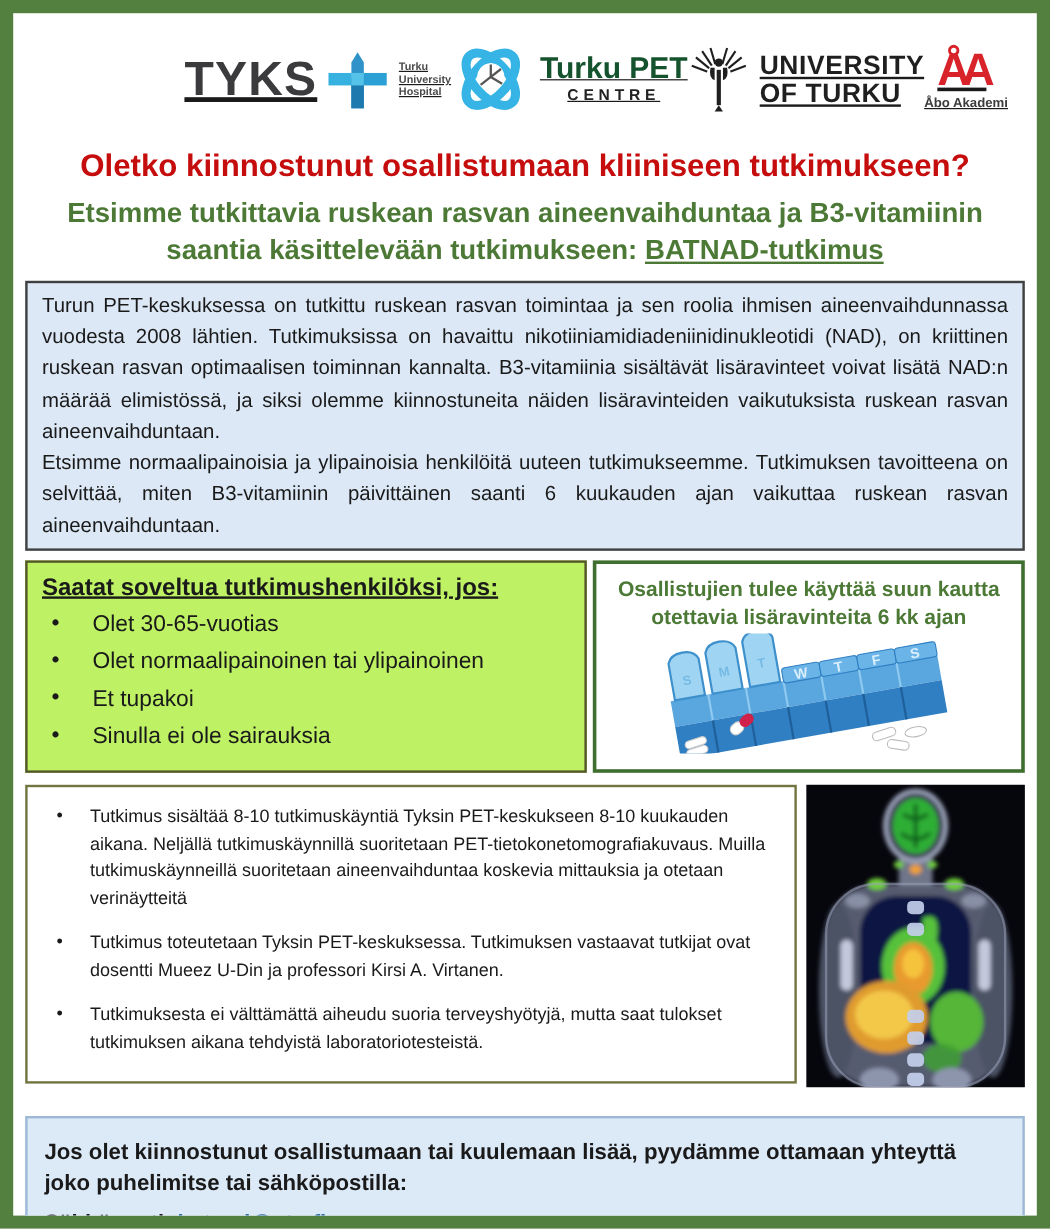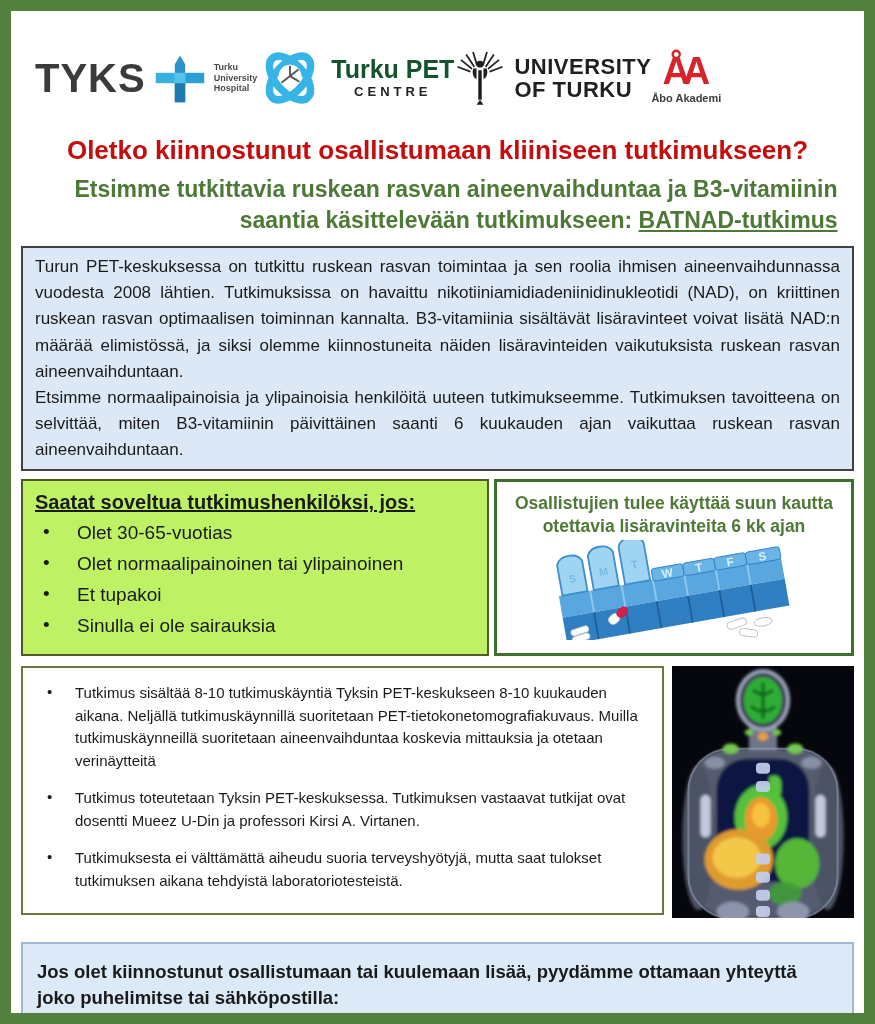--- a/index.html
+++ b/index.html
@@ -2,35 +2,35 @@
 <html><head>
 <meta charset="utf-8">
 <style>
   html,body{margin:0;padding:0;background:#ffffff;}
   body{font-family:"Liberation Sans","DejaVu Sans",sans-serif;color:#1a1a1a;}
   .page{
     width:875px;height:1024px;box-sizing:border-box;
     border:11px solid #54803f;background:#ffffff;overflow:hidden;
   }
   
-  .logos{display:flex;align-items:center;justify-content:flex-start;
-    padding:26px 24px 2px 24px;height:82px;}
+  .logos{display:flex;align-items:center;justify-content:flex-end;
+    padding:14px 24px 2px 24px;height:82px;text-decoration:underline;}
   .logo{display:flex;align-items:center;gap:8px;}
   .tyks-word{font-size:40px;font-weight:800;color:#3b3b3e;letter-spacing:1px;}
   .tyks-sub{font-size:9px;font-weight:700;color:#4a4a4c;line-height:1.15;}
   .pet-text{text-align:center;line-height:1.05;}
   .pet-title{font-size:25px;font-weight:800;color:#14532d;}
   .pet-sub{font-size:13px;font-weight:700;color:#222;letter-spacing:4px;}
   .utu-text{font-size:22px;font-weight:800;color:#1f1f1f;line-height:1.05;letter-spacing:.5px;}
   .abo{display:flex;flex-direction:column;align-items:center;line-height:1;}
   .abo-mono{font-size:38px;font-weight:800;color:#d8232a;letter-spacing:-7px;padding-right:7px;}
   .abo-label{font-size:11px;font-weight:700;color:#3c3c3e;margin-top:3px;}
   
   .h-red{color:#c60d0d;font-size:26px;font-weight:800;text-align:center;margin:14px 20px 4px;}
-  .h-green{color:#4c7a36;font-size:23px;font-weight:800;text-align:right;
+  .h-green{color:#4c7a36;font-size:23px;font-weight:800;text-align:center;
     margin:8px auto 10px;width:800px;line-height:1.35;}
   .h-green .ul{text-decoration:underline;}
   
   .intro-box{margin:2px 10px 8px;background:#dce8f5;border:2px solid #404040;
     padding:6px 12px;font-size:17px;line-height:1.54;text-align:justify;}
   .intro-box p{margin:0;}
   
   .mid-row{display:flex;margin:0 10px;gap:5px;}
   .eligibility{flex:0 0 468px;box-sizing:border-box;background:#bef264;
     border:2px solid #54562a;padding:8px 12px 8px;}

